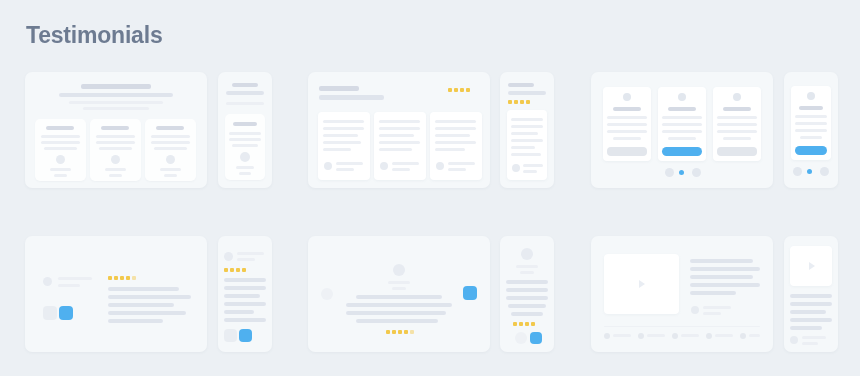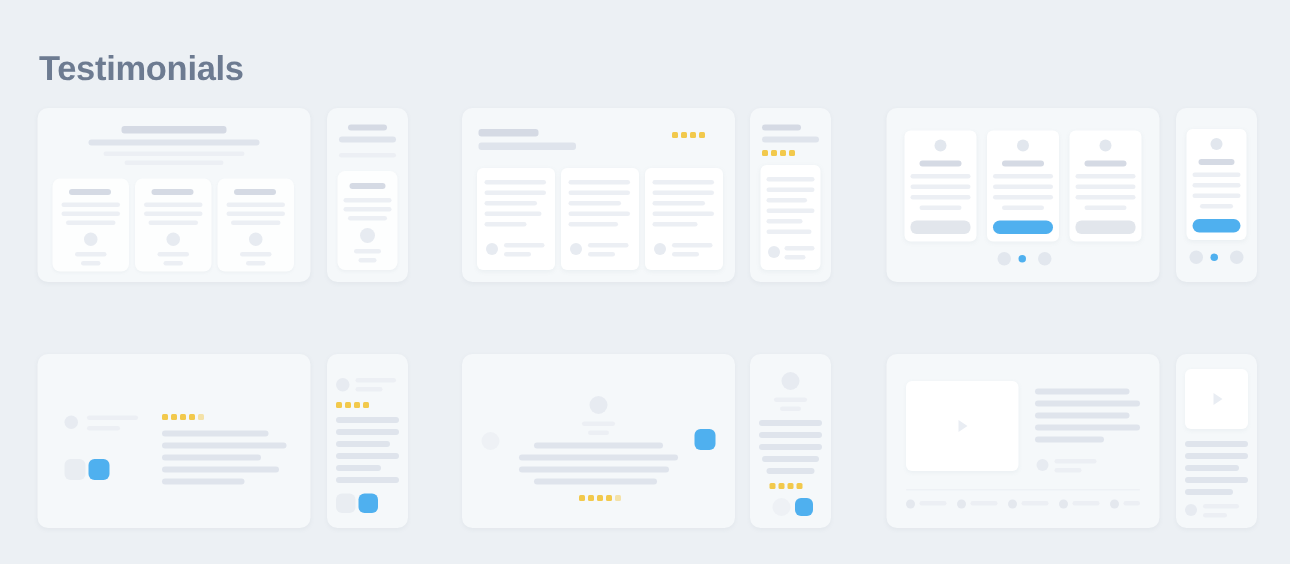--- a/index.html
+++ b/index.html
@@ -3,21 +3,21 @@
 <meta charset="utf-8">
 <style>
   html,body{margin:0;padding:0;}
   body{
     width:860px;height:376px;overflow:hidden;
     background:#ecf0f4;
     font-family:"Liberation Sans", sans-serif;
     position:relative;
   }
   .page-title{
-    position:absolute;left:26px;top:32px;
+    position:absolute;left:26px;top:22px;
     font-size:23px;font-weight:bold;color:#6d7b91;
     letter-spacing:-0.2px;
   }
   .gallery{position:absolute;left:0;top:66px;width:860px;height:300px;}
   .group{position:absolute;}
   .panel{
     position:absolute;background:#f5f8fa;border-radius:7px;
     box-shadow:0 1px 3px rgba(110,125,145,.07);
   }
   .panel.mobile{background:#f5f8fa;}

